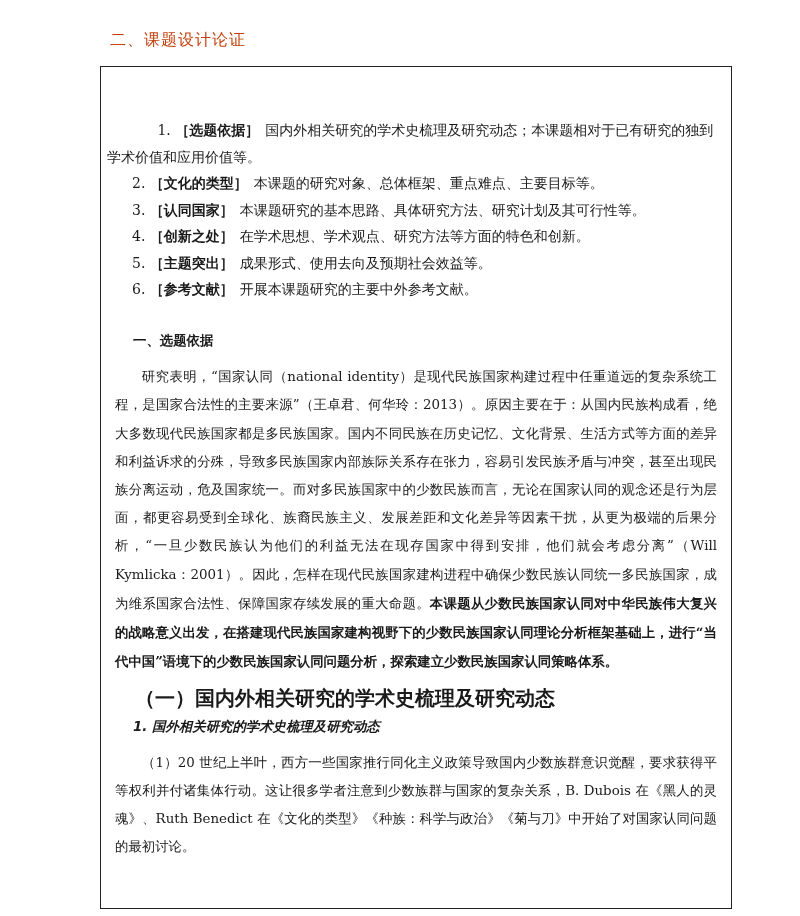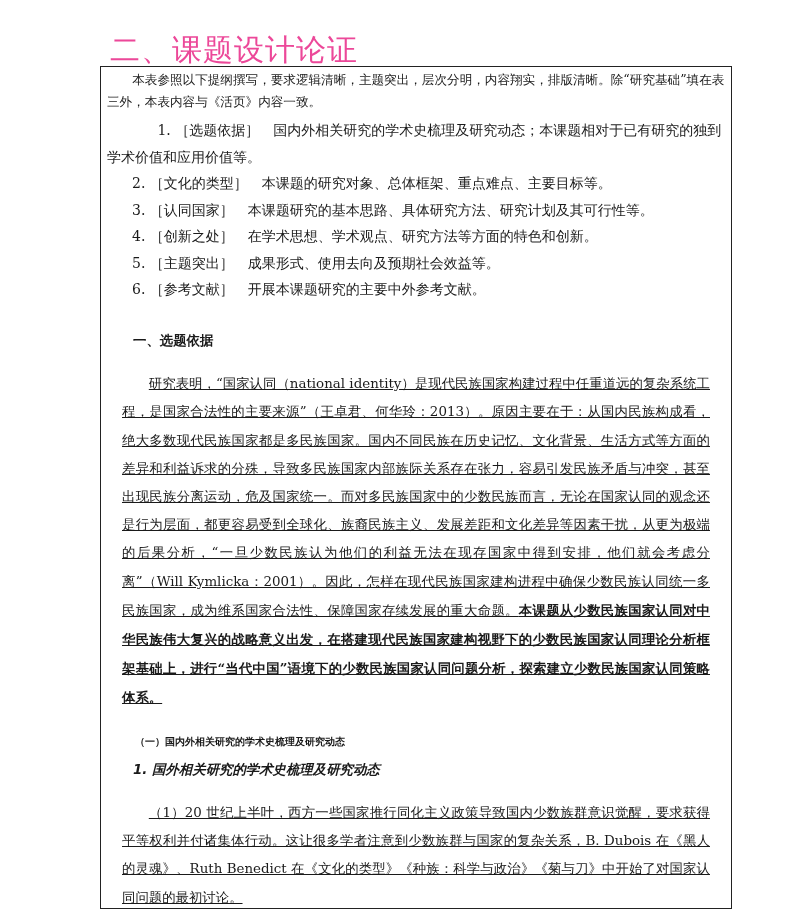--- a/index.html
+++ b/index.html
@@ -4,69 +4,66 @@
   <style>
     html, body { margin: 0; padding: 0; background: #ffffff; }
     body {
       width: 800px; height: 916px; position: relative; overflow: hidden;
       font-family: "DejaVu Serif", "Liberation Serif", serif;
       color: #1a1a1a;
     }
     .page-title {
       position: absolute; left: 110px; top: 30px;
       font-family: Liberation Sans, sans-serif;
-      font-size: 30px; letter-spacing: 1px; color: #ec4899;
+      font-size: 16px; letter-spacing: 1px; color: #c2410c;
     }
     .form-box {
       position: absolute; left: 100px; top: 66px;
       width: 632px; height: 843px;
       border: 1.6px solid #222;
       box-sizing: border-box;
       overflow: hidden;
     }
     .instr {
       position: absolute; left: 6px; top: 2px; width: 618px;
       font-size: 12.6px; line-height: 22px;
     }
     .instr p { margin: 0; text-indent: 2em; }
     .outline { position: absolute; left: 6px; top: 50px; width: 618px; font-size: 14px; }
     .outline .item { line-height: 26.5px; }
     .outline .item.first { text-indent: 1.8em; }
     .outline .item.indent { padding-left: 25px; }
     .outline .num { display: inline-block; }
-    .outline .tag { font-family: "DejaVu Sans", "Liberation Sans", sans-serif; font-weight: normal; margin-right: 14px; }
+    .outline .tag { font-family: "DejaVu Sans", "Liberation Sans", sans-serif; font-weight: bold; margin-right: 6px; }
     .body-text {
       position: absolute; left: 6px; top: 260px; width: 618px;
       font-size: 13.4px; line-height: 28.2px; text-align: justify;
     }
-    .body-text p { margin: 15px; text-indent: 2em; text-decoration: underline; }
+    .body-text p { margin: 8px; text-indent: 2em; }
     .h1 {
       font-family: "DejaVu Sans", "Liberation Sans", sans-serif;
       font-weight: bold; font-size: 13.4px; padding-left: 26px; line-height: 28.2px;
     }
     .h2 {
       font-family: Liberation Serif, serif;
-      font-weight: bold; font-size: 10px; padding-left: 28px; line-height: 28.2px;
+      font-weight: bold; font-size: 20px; padding-left: 28px; line-height: 28.2px;
     }
     .h3 {
       font-family: "DejaVu Sans", "Liberation Sans", sans-serif;
       font-weight: bold; font-size: 13.4px; padding-left: 26px; line-height: 28.2px; font-style: italic;
     }
     .bold { font-weight: bold; }
   </style>
 </head>
 <body>
 
 <div class="page-title">二、课题设计论证</div>
 
 <div class="form-box">
 
-  <div class="instr">
-    <p>本表参照以下提纲撰写，要求逻辑清晰，主题突出，层次分明，内容翔实，排版清晰。除“研究基础”填在表三外，本表内容与《活页》内容一致。</p>
-  </div>
 
   <div class="outline">
     <div class="item first">
       <span class="num">1.</span>
       <span class="tag">［选题依据］</span><span>国内外相关研究的学术史梳理及研究动态；本课题相对于已有研究的独到学术价值和应用价值等。</span>
     </div>
     <div class="item indent">
       <span class="num">2.</span>
       <span class="tag">［文化的类型］</span><span>本课题的研究对象、总体框架、重点难点、主要目标等。</span>
     </div>

